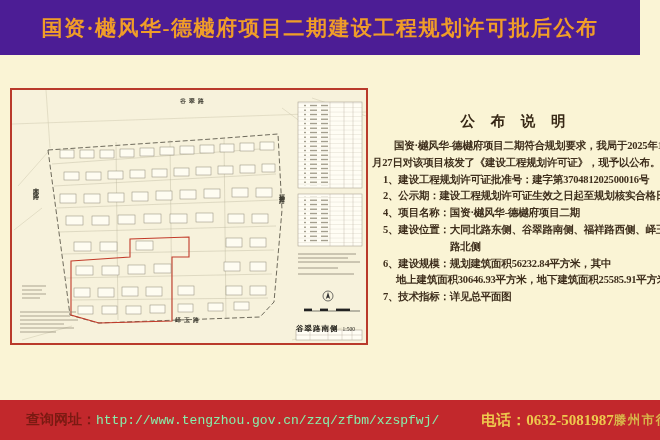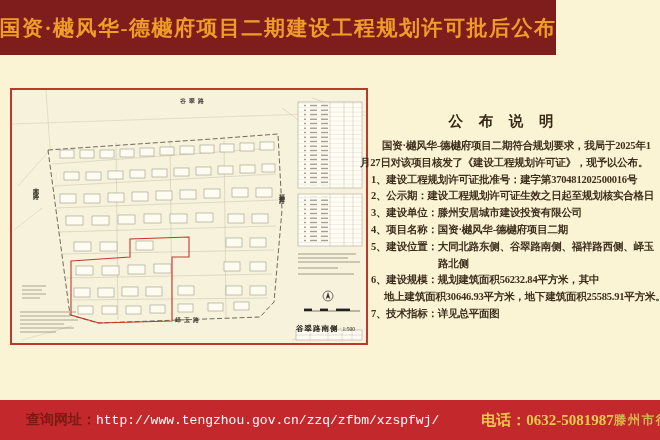--- a/index.html
+++ b/index.html
@@ -5,22 +5,22 @@
   html,body{margin:0;padding:0;}
   body{
     width:660px;height:440px;position:relative;overflow:hidden;
     background:#faf4d5;
     font-family:"Liberation Serif","DejaVu Serif",serif;
   }
   .poster{position:absolute;inset:0;}
 
   
   .banner{
-    position:absolute;left:0;top:0;width:556px;height:55px;
-    background:#7f1d1d;display:flex;align-items:center;justify-content:center;
+    position:absolute;left:0;top:0;width:640px;height:55px;
+    background:#4c1d95;display:flex;align-items:center;justify-content:center;
   }
   .banner h1{
     margin:0;font-size:21px;font-weight:700;color:#f09d28;
     letter-spacing:1.5px;white-space:nowrap;
   }
 
   
   .map-panel{
     position:absolute;left:10px;top:88px;width:354px;height:253px;
     background:#f7f2dc;border:2px solid #b93a2b;
@@ -34,21 +34,21 @@
     letter-spacing:2px;
   }
   .map-caption{
     position:absolute;left:284px;top:227px;white-space:nowrap;color:#22201a;
   }
   .map-caption .cap{font-size:7.5px;font-weight:700;letter-spacing:1px;}
   .map-caption .scl{font-size:5.5px;margin-left:4px;}
 
   
   .announce{
-    position:absolute;left:360px;top:112px;width:288px;
+    position:absolute;left:372px;top:112px;width:288px;
     color:#3e2e1c;font-weight:700;
   }
   .announce h2{
     margin:0 0 7px 0;text-align:center;font-size:14.5px;
     letter-spacing:6px;color:#362715;white-space:nowrap;
   }
   .announce p{
     margin:0;font-size:10.5px;line-height:16.8px;
     letter-spacing:-0.2px;white-space:nowrap;
   }
@@ -58,21 +58,21 @@
   .ind-cont2{padding-left:24px;}
 
   
   .footer{
     position:absolute;left:0;bottom:0;width:660px;height:40px;
     background:#c2282c;display:flex;align-items:center;
     box-sizing:border-box;padding:0 14px 0 26px;white-space:nowrap;
   }
   .footer .url-label{color:#7a1a12;font-size:14px;font-weight:700;}
   .footer .url{
-    color:#ffffff;font-size:13px;
+    color:#86efac;font-size:13px;
     font-family:"Liberation Mono","DejaVu Sans Mono",monospace;
   }
   .footer .phone{color:#eec84e;font-size:15px;margin-left:42px;font-weight:700;}
   .footer .producer{
     color:#d8b54a;font-size:12.5px;margin-left:auto;
     letter-spacing:1.5px;font-weight:700;
   }
 </style>
 </head>
 <body>
@@ -259,21 +259,20 @@
       <span class="cap">谷翠路南侧</span><span class="scl">1:500</span>
     </div>
   </section>
 
   <section class="announce">
     <h2>公 布 说 明</h2>
     <p class="ind-first">国资·樾风华-德樾府项目二期符合规划要求，我局于2025年1</p>
     <p>月27日对该项目核发了《建设工程规划许可证》，现予以公布。</p>
     <p class="ind-num">1、建设工程规划许可证批准号：建字第370481202500016号</p>
     <p class="ind-num">2、公示期：建设工程规划许可证生效之日起至规划核实合格日</p>
-    <p class="ind-num">3、建设单位：滕州安居城市建设投资有限公司</p>
     <p class="ind-num">4、项目名称：国资·樾风华-德樾府项目二期</p>
     <p class="ind-num">5、建设位置：大同北路东侧、谷翠路南侧、福祥路西侧、峄玉</p>
     <p class="ind-cont">路北侧</p>
     <p class="ind-num">6、建设规模：规划建筑面积56232.84平方米，其中</p>
     <p class="ind-cont2">地上建筑面积30646.93平方米，地下建筑面积25585.91平方米。</p>
     <p class="ind-num">7、技术指标：详见总平面图</p>
   </section>
 
   <footer class="footer">
     <span class="url-label">查询网址：</span>

